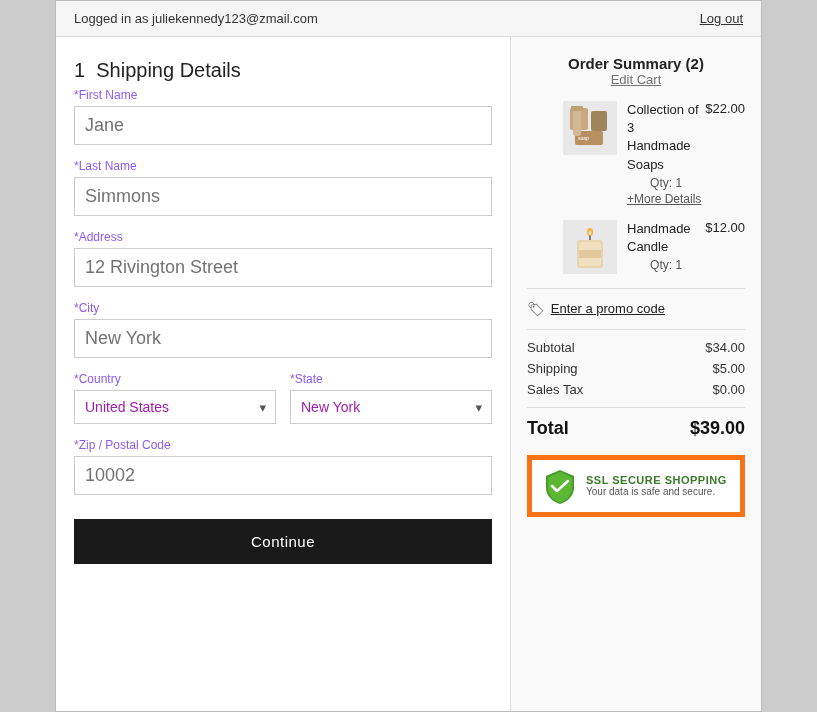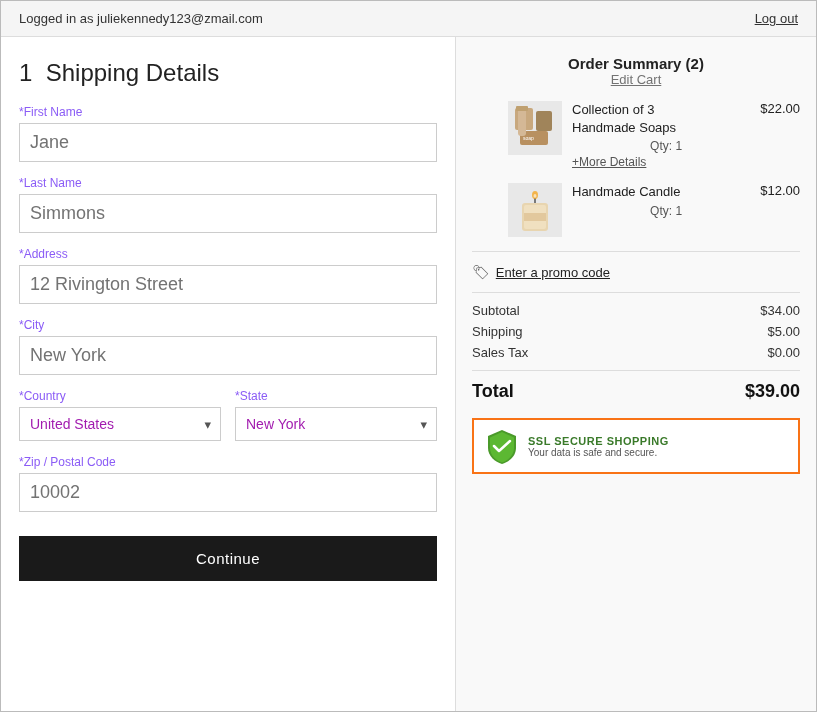--- a/index.html
+++ b/index.html
@@ -6,21 +6,21 @@
     body {
       background: #ccc;
       display: flex;
       justify-content: center;
       align-items: center;
       min-height: 100vh;
       font-family: Arial, sans-serif;
       font-size: 14px;
     }
     .page-container {
-      width: 817px;
+      width: 707px;
       height: 712px;
       background: #fff;
       border: 1px solid #bbb;
       display: flex;
       flex-direction: column;
       overflow: hidden;
     }
     .top-bar {
       background: #f5f5f5;
       border-bottom: 1px solid #ddd;
@@ -42,23 +42,23 @@
       overflow: hidden;
     }
     
     .left-panel {
       flex: 0 0 455px;
       padding: 22px 18px 18px 18px;
       border-right: 1px solid #ddd;
       overflow-y: auto;
     }
     .section-title {
-      font-size: 24px;
+      font-size: 20px;
       font-weight: normal;
-      margin-bottom: 18px;
+      margin-bottom: 6px;
       color: #222;
     }
     .field-group {
       margin-bottom: 14px;
     }
     .field-label {
       font-size: 12px;
       color: #8b5cf6;
       margin-bottom: 4px;
     }
@@ -224,21 +224,21 @@
       font-weight: bold;
       color: #111;
     }
     .ssl-badge {
       display: flex;
       align-items: center;
       gap: 8px;
       margin-top: 16px;
       padding: 8px 10px;
       background: #fff;
-      border: 2px solid #f97316;
+      border: 5px solid #f97316;
     }
     .ssl-shield {
       width: 36px;
       height: 36px;
     }
     .ssl-text {
       display: flex;
       flex-direction: column;
     }
     .ssl-title {

